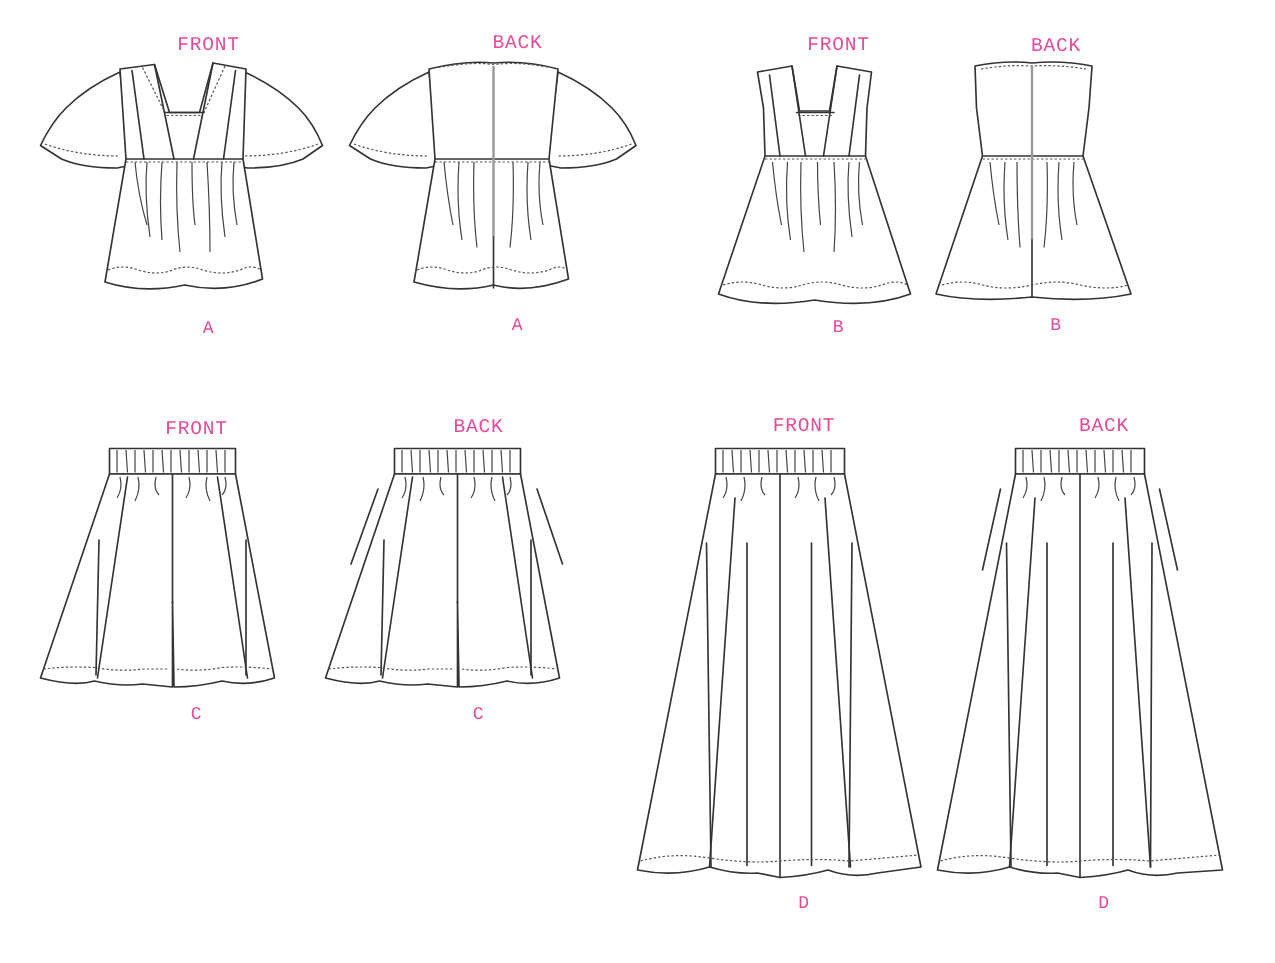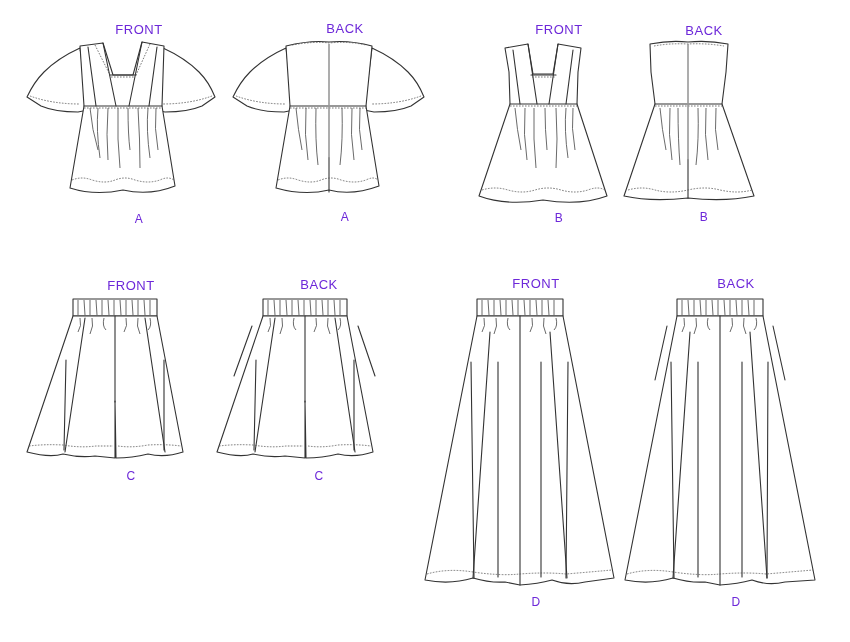--- a/index.html
+++ b/index.html
@@ -1,17 +1,17 @@
 <!DOCTYPE html>
 <html><head>
 <meta charset="utf-8">
 <style>
   html, body { margin: 0; padding: 0; background: #ffffff; }
   body { width: 850px; height: 642px; position: relative; overflow: hidden; font-family: "Liberation Sans", "DejaVu Sans", sans-serif; }
-  .label { position: absolute; color: #6d28d9; font-size: 13px; letter-spacing: 0.5px; text-align: center; transform: translateX(-50%); white-space: nowrap; font-family: Liberation Sans, sans-serif; font-weight: 400; padding-left: 32px; }
+  .label { position: absolute; color: #ec4899; font-size: 13px; letter-spacing: 0.5px; text-align: center; transform: translateX(-50%); white-space: nowrap; font-family: Liberation Mono, monospace; font-weight: 400; padding-left: 32px; }
   .letter { font-size: 12px; }
   svg.art { position: absolute; left: 0; top: 0; }
   .ln { fill: none; stroke: #333; stroke-width: 1.1; stroke-linejoin: round; stroke-linecap: round; }
   .fillw { fill: #fff; stroke: #333; stroke-width: 1.1; stroke-linejoin: round; }
   .dash { fill: none; stroke: #555; stroke-width: 0.8; stroke-dasharray: 1.6 1.4; }
   .thin { fill: none; stroke: #444; stroke-width: 0.8; }
   .zip { fill: none; stroke: #999; stroke-width: 1.6; }
 </style>
 </head>
 <body>

